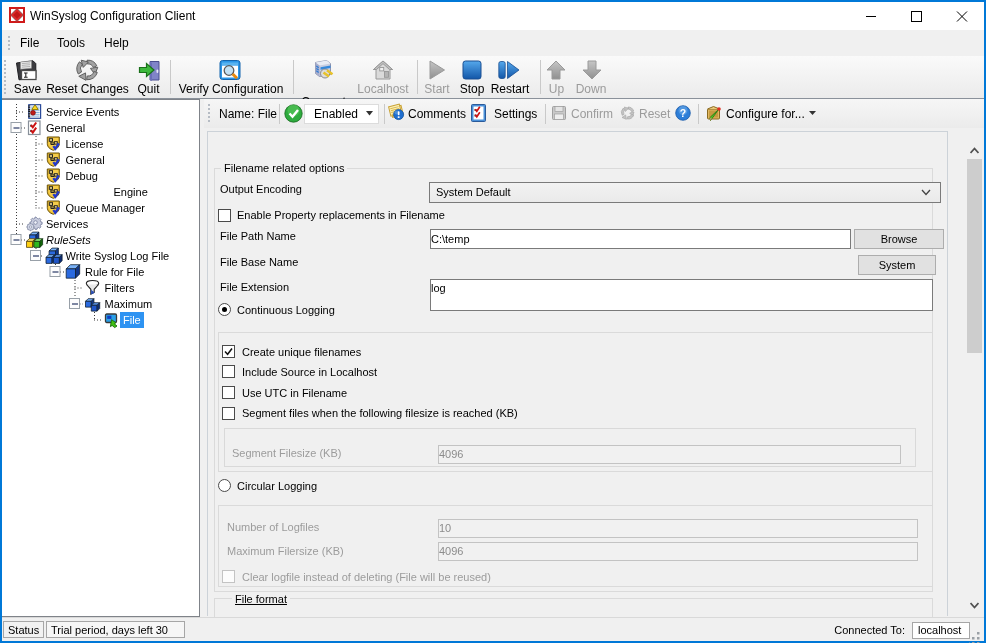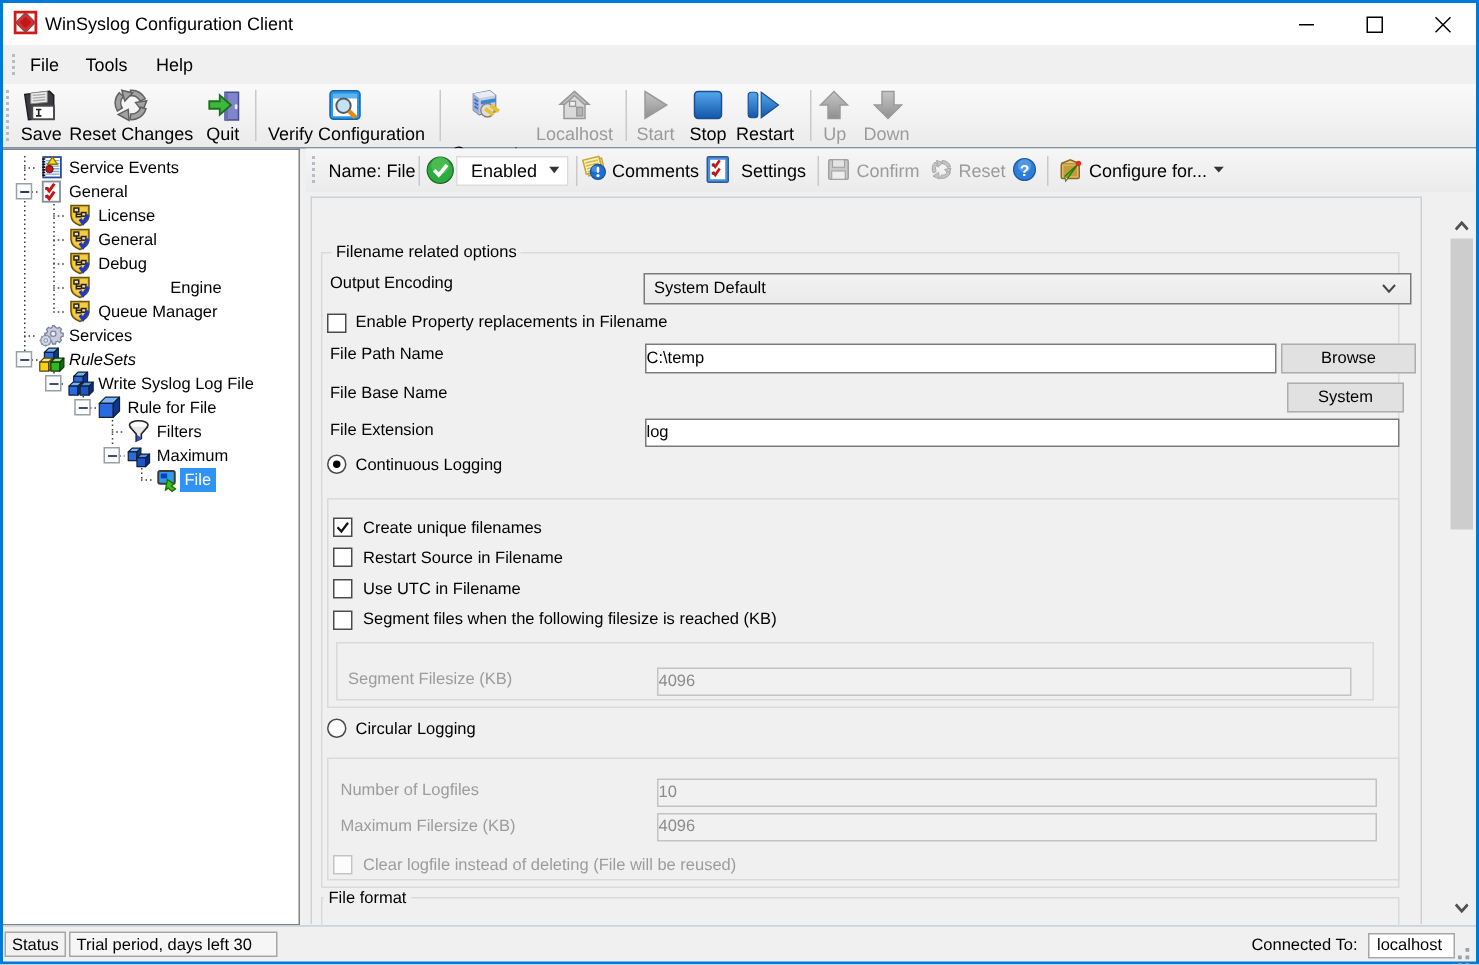--- a/index.html
+++ b/index.html
@@ -389,50 +389,50 @@
       <path d="M1 1 L5 5.5 L9 1" stroke="#444" stroke-width="1.3" fill="none"></path>
     </svg>
 <div class="cb" style="left:218px;top:209px;"></div>
 <span class="lab" style="left:237px;top:208px;height:14px;line-height:14px;font-size:11px;">Enable Property replacements in Filename</span>
 <span class="lab" style="left:220px;top:229px;height:14px;line-height:14px;font-size:11px;">File Path Name</span>
 <div class="tinput" style="left:430px;top:229px;width:421px;height:20px;line-height:18px;">C:\temp</div>
 <div class="btn" style="left:854px;top:229px;width:90px;height:20px;line-height:18px;">Browse</div>
 <span class="lab" style="left:220px;top:255px;height:14px;line-height:14px;font-size:11px;">File Base Name</span>
 <div class="btn" style="left:858px;top:255px;width:78px;height:20px;line-height:18px;">System</div>
 <span class="lab" style="left:220px;top:280px;height:14px;line-height:14px;font-size:11px;">File Extension</span>
-<div class="tinput" style="left:430px;top:279px;width:503px;height:19px;line-height:17px;">log</div>
+<div class="tinput" style="left:430px;top:279px;width:503px;height:32px;line-height:17px;">log</div>
 <div class="radio" style="left:218px;top:303px;"></div>
 <div class="abs" style="left:222px;top:307px;width:5px;height:5px;background:#000;border-radius:50%;"></div>
 <span class="lab" style="left:237px;top:303px;height:14px;line-height:14px;font-size:11px;">Continuous Logging</span>
 <div class="gbox" style="left:218px;top:332px;width:715px;height:140px;"></div>
 <div class="cb" style="left:222px;top:345.0px;"></div>
 <svg class="abs" style="left:223px;top:346.0px" width="11" height="11" viewBox="0 0 11 11">
       <path d="M2 5.5 l2.6 2.8 L9 2.5" stroke="#111" stroke-width="1.5" fill="none"></path>
     </svg>
 <span class="lab" style="left:242px;top:344.5px;height:14px;line-height:14px;font-size:11px;">Create unique filenames</span>
 <div class="cb" style="left:222px;top:365.0px;"></div>
-<span class="lab" style="left:242px;top:364.5px;height:14px;line-height:14px;font-size:11px;">Restart Source in Filename</span>
+<span class="lab" style="left:242px;top:364.5px;height:14px;line-height:14px;font-size:11px;">Include Source in Localhost</span>
 <div class="cb" style="left:222px;top:386.0px;"></div>
 <span class="lab" style="left:242px;top:385.5px;height:14px;line-height:14px;font-size:11px;">Use UTC in Filename</span>
 <div class="cb" style="left:222px;top:406.5px;"></div>
 <span class="lab" style="left:242px;top:406px;height:14px;line-height:14px;font-size:11px;">Segment files when the following filesize is reached (KB)</span>
 <div class="gbox" style="left:224px;top:428px;width:692px;height:39px;border-color:#d9d9d9;"></div>
 <span class="lab glabel" style="left:232px;top:446px;height:14px;line-height:14px;font-size:11px;">Segment Filesize (KB)</span>
 <div class="dinput" style="left:438px;top:445px;width:463px;height:19px;line-height:17px;">4096</div>
 <div class="radio" style="left:218px;top:479px;"></div>
 <span class="lab" style="left:237px;top:479px;height:14px;line-height:14px;font-size:11px;">Circular Logging</span>
 <div class="gbox" style="left:218px;top:505px;width:715px;height:82px;"></div>
 <span class="lab glabel" style="left:227px;top:520px;height:14px;line-height:14px;font-size:11px;">Number of Logfiles</span>
 <div class="dinput" style="left:438px;top:519px;width:480px;height:19px;line-height:17px;">10</div>
 <span class="lab glabel" style="left:227px;top:543.5px;height:14px;line-height:14px;font-size:11px;">Maximum Filersize (KB)</span>
 <div class="dinput" style="left:438px;top:542px;width:480px;height:19px;line-height:17px;">4096</div>
 <div class="cbd" style="left:222px;top:570px;"></div>
 <span class="lab glabel" style="left:242px;top:570px;height:14px;line-height:14px;font-size:11px;">Clear logfile instead of deleting (File will be reused)</span>
 <div class="gbox" style="left:214px;top:598px;width:719px;height:31px;"></div>
-<span class="lab" style="left:216px;top:592px;height:14px;line-height:14px;font-size:11px;background:#f0f0f0;padding:0 3px;">File format</span>
+<span class="lab" style="left:232px;top:592px;height:14px;line-height:14px;font-size:11px;background:#f0f0f0;padding:0 3px;text-decoration:underline;">File format</span>
 <div class="abs" style="left:966px;top:141px;width:17px;height:473px;background:#f0f0f0;"></div>
 <svg class="abs" style="left:970px;top:147px" width="9" height="7" viewBox="0 0 9 7">
       <path d="M0.5 6 L4.5 1.5 L8.5 6" stroke="#505050" stroke-width="1.8" fill="none"></path>
     </svg>
 <div class="abs" style="left:967px;top:159px;width:15px;height:194px;background:#cdcdcd;"></div>
 <svg class="abs" style="left:970px;top:602px" width="9" height="7" viewBox="0 0 9 7">
       <path d="M0.5 1 L4.5 5.5 L8.5 1" stroke="#505050" stroke-width="1.8" fill="none"></path>
     </svg>
 <div class="abs" style="left:2px;top:617px;width:982px;height:24px;background:#f0f0f0;border-top:1px solid #d9d9d9;box-sizing:border-box;"></div>
 <div class="abs" style="left:3px;top:621px;width:41px;height:17px;background:#f2f2f2;border:1px solid #a6a6a6;box-sizing:border-box;"></div>

